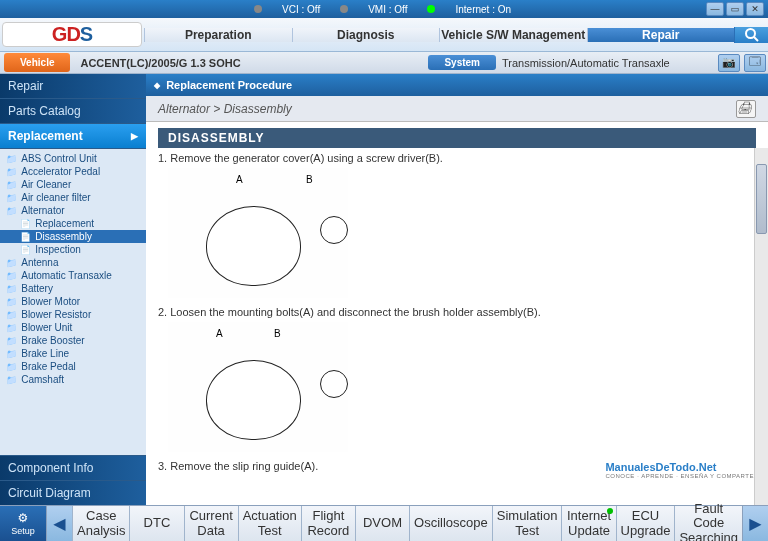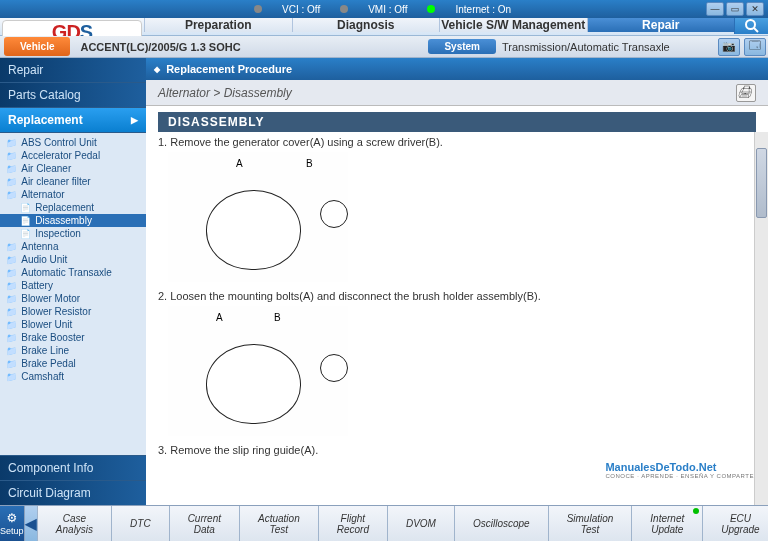--- a/index.html
+++ b/index.html
@@ -7,21 +7,21 @@
 
 
 .titlebar { height: 18px; background: linear-gradient(#2a7fc8, #1e5f9e); display: flex; align-items: center; justify-content: flex-end; padding: 0 4px; gap: 2px; color: #fff; font-size: 10px; }
 .status-group { display: flex; gap: 20px; margin-right: auto; margin-left: 250px; }
 .status-item { display: flex; align-items: center; gap: 20px; }
 .status-dot { width: 8px; height: 8px; border-radius: 50%; background: #888; }
 .status-dot.on { background: #0f0; }
 .win-btn { width: 18px; height: 14px; background: linear-gradient(#b0cfef,#8ab8e0); border: 1px solid #5a8ac0; border-radius: 2px; display: flex; align-items: center; justify-content: center; font-size: 9px; color: #333; }
 
 
-.header { height: 18px; background: linear-gradient(#f5f8fc, #d5e5f5); display: flex; align-items: flex-start; border-bottom: 1px solid #9ab8d6; }
+.header { height: 34px; background: linear-gradient(#f5f8fc, #d5e5f5); display: flex; align-items: center; border-bottom: 1px solid #9ab8d6; }
 .logo-box { width: 140px; display: flex; align-items: center; justify-content: center; background: #fff; border: 1px solid #ccc; margin: 2px; border-radius: 4px; }
 .logo { font-weight: bold; font-size: 20px; color: #c22; letter-spacing: -1px; }
 .logo em { color: #1e5f9e; font-style: normal; }
 .main-tab { flex: 1; display: flex; align-items: center; justify-content: center; font-size: 12px; font-weight: bold; color: #333; border-left: 1px solid #b0c4de; background: linear-gradient(#f0f4fa,#dce6f2); }
 .main-tab.active { background: linear-gradient(#4a8fd6,#2a6fb6); color: #fff; }
 .search-btn { width: 34px; display: flex; align-items: center; justify-content: center; background: linear-gradient(#4aa0e0,#2a7fc8); border-left: 1px solid #2a6fb6; }
 .search-btn svg { width: 16px; height: 16px; fill: #fff; }
 
 
 .vehicle-row { height: 22px; background: linear-gradient(#e8eef5,#d0dae8); display: flex; align-items: center; font-size: 11px; border-bottom: 1px solid #a0b4cc; }
@@ -67,21 +67,21 @@
 .watermark small { display: block; font-size: 6px; color: #777; letter-spacing: 0.5px; font-weight: normal; }
 .scrollbar-stub { position: absolute; right: 0; top: 0; bottom: 0; width: 14px; background: #e9e9e9; border-left: 1px solid #ccc; }
 .scroll-thumb { position: absolute; top: 16px; left: 1px; right: 1px; height: 70px; background: linear-gradient(#d0d8e4,#b0bccc); border: 1px solid #8898b0; border-radius: 2px; }
 
 
 .bottombar { height: 36px; background: linear-gradient(#e5ebf2,#c9d4e2); border-top: 1px solid #8aa0bc; display: flex; align-items: stretch; }
 .setup-btn { width: 46px; background: linear-gradient(#2a6fb6,#1a5090); color: #fff; font-size: 9px; display: flex; flex-direction: column; align-items: center; justify-content: center; gap: 1px; }
 .setup-btn::before { content: "⚙"; font-size: 12px; }
 .nav-back { width: 26px; background: linear-gradient(#b0cfef,#8ab8e0); display: flex; align-items: center; justify-content: center; color: #1a5090; font-size: 16px; border-left: 1px solid #8aa0bc; }
 .bottom-tabs { flex: 1; display: flex; }
-.bottom-tab { flex: 1; border-left: 1px solid #a0b4cc; display: flex; align-items: center; justify-content: center; text-align: center; font-size: 10px; color: #333; background: linear-gradient(#f2f5fa,#dde5ef); padding: 0 18px; line-height: 1.1; position: relative; font-style: italic; }
+.bottom-tab { flex: 1; border-left: 1px solid #a0b4cc; display: flex; align-items: center; justify-content: center; text-align: center; font-size: 13px; color: #333; background: linear-gradient(#f2f5fa,#dde5ef); padding: 0 4px; line-height: 1.1; position: relative; }
 .bottom-tab.has-dot::after { content: ""; width: 6px; height: 6px; background: #00c000; border-radius: 50%; position: absolute; top: 2px; right: 3px; }
 .nav-fwd { width: 26px; background: linear-gradient(#b0cfef,#8ab8e0); display: flex; align-items: center; justify-content: center; color: #1a5090; font-size: 16px; border-left: 1px solid #8aa0bc; }
 </style>
 </head>
 <body>
 
 <div class="titlebar">
   <div class="status-group">
     <div class="status-item">
         <span class="status-dot"></span>
@@ -135,21 +135,20 @@
     <div class="tree">
       <div class="tree-item">ABS Control Unit</div>
       <div class="tree-item">Accelerator Pedal</div>
       <div class="tree-item">Air Cleaner</div>
       <div class="tree-item">Air cleaner filter</div>
       <div class="tree-item">Alternator</div>
         <div class="tree-sub">Replacement</div>
         <div class="tree-sub selected">Disassembly</div>
         <div class="tree-sub">Inspection</div>
       <div class="tree-item">Antenna</div>
-      <div class="tree-item">Audio Unit</div>
       <div class="tree-item">Automatic Transaxle</div>
       <div class="tree-item">Battery</div>
       <div class="tree-item">Blower Motor</div>
       <div class="tree-item">Blower Resistor</div>
       <div class="tree-item">Blower Unit</div>
       <div class="tree-item">Brake Booster</div>
       <div class="tree-item">Brake Line</div>
       <div class="tree-item">Brake Pedal</div>
       <div class="tree-item">Camshaft</div>
     </div>

